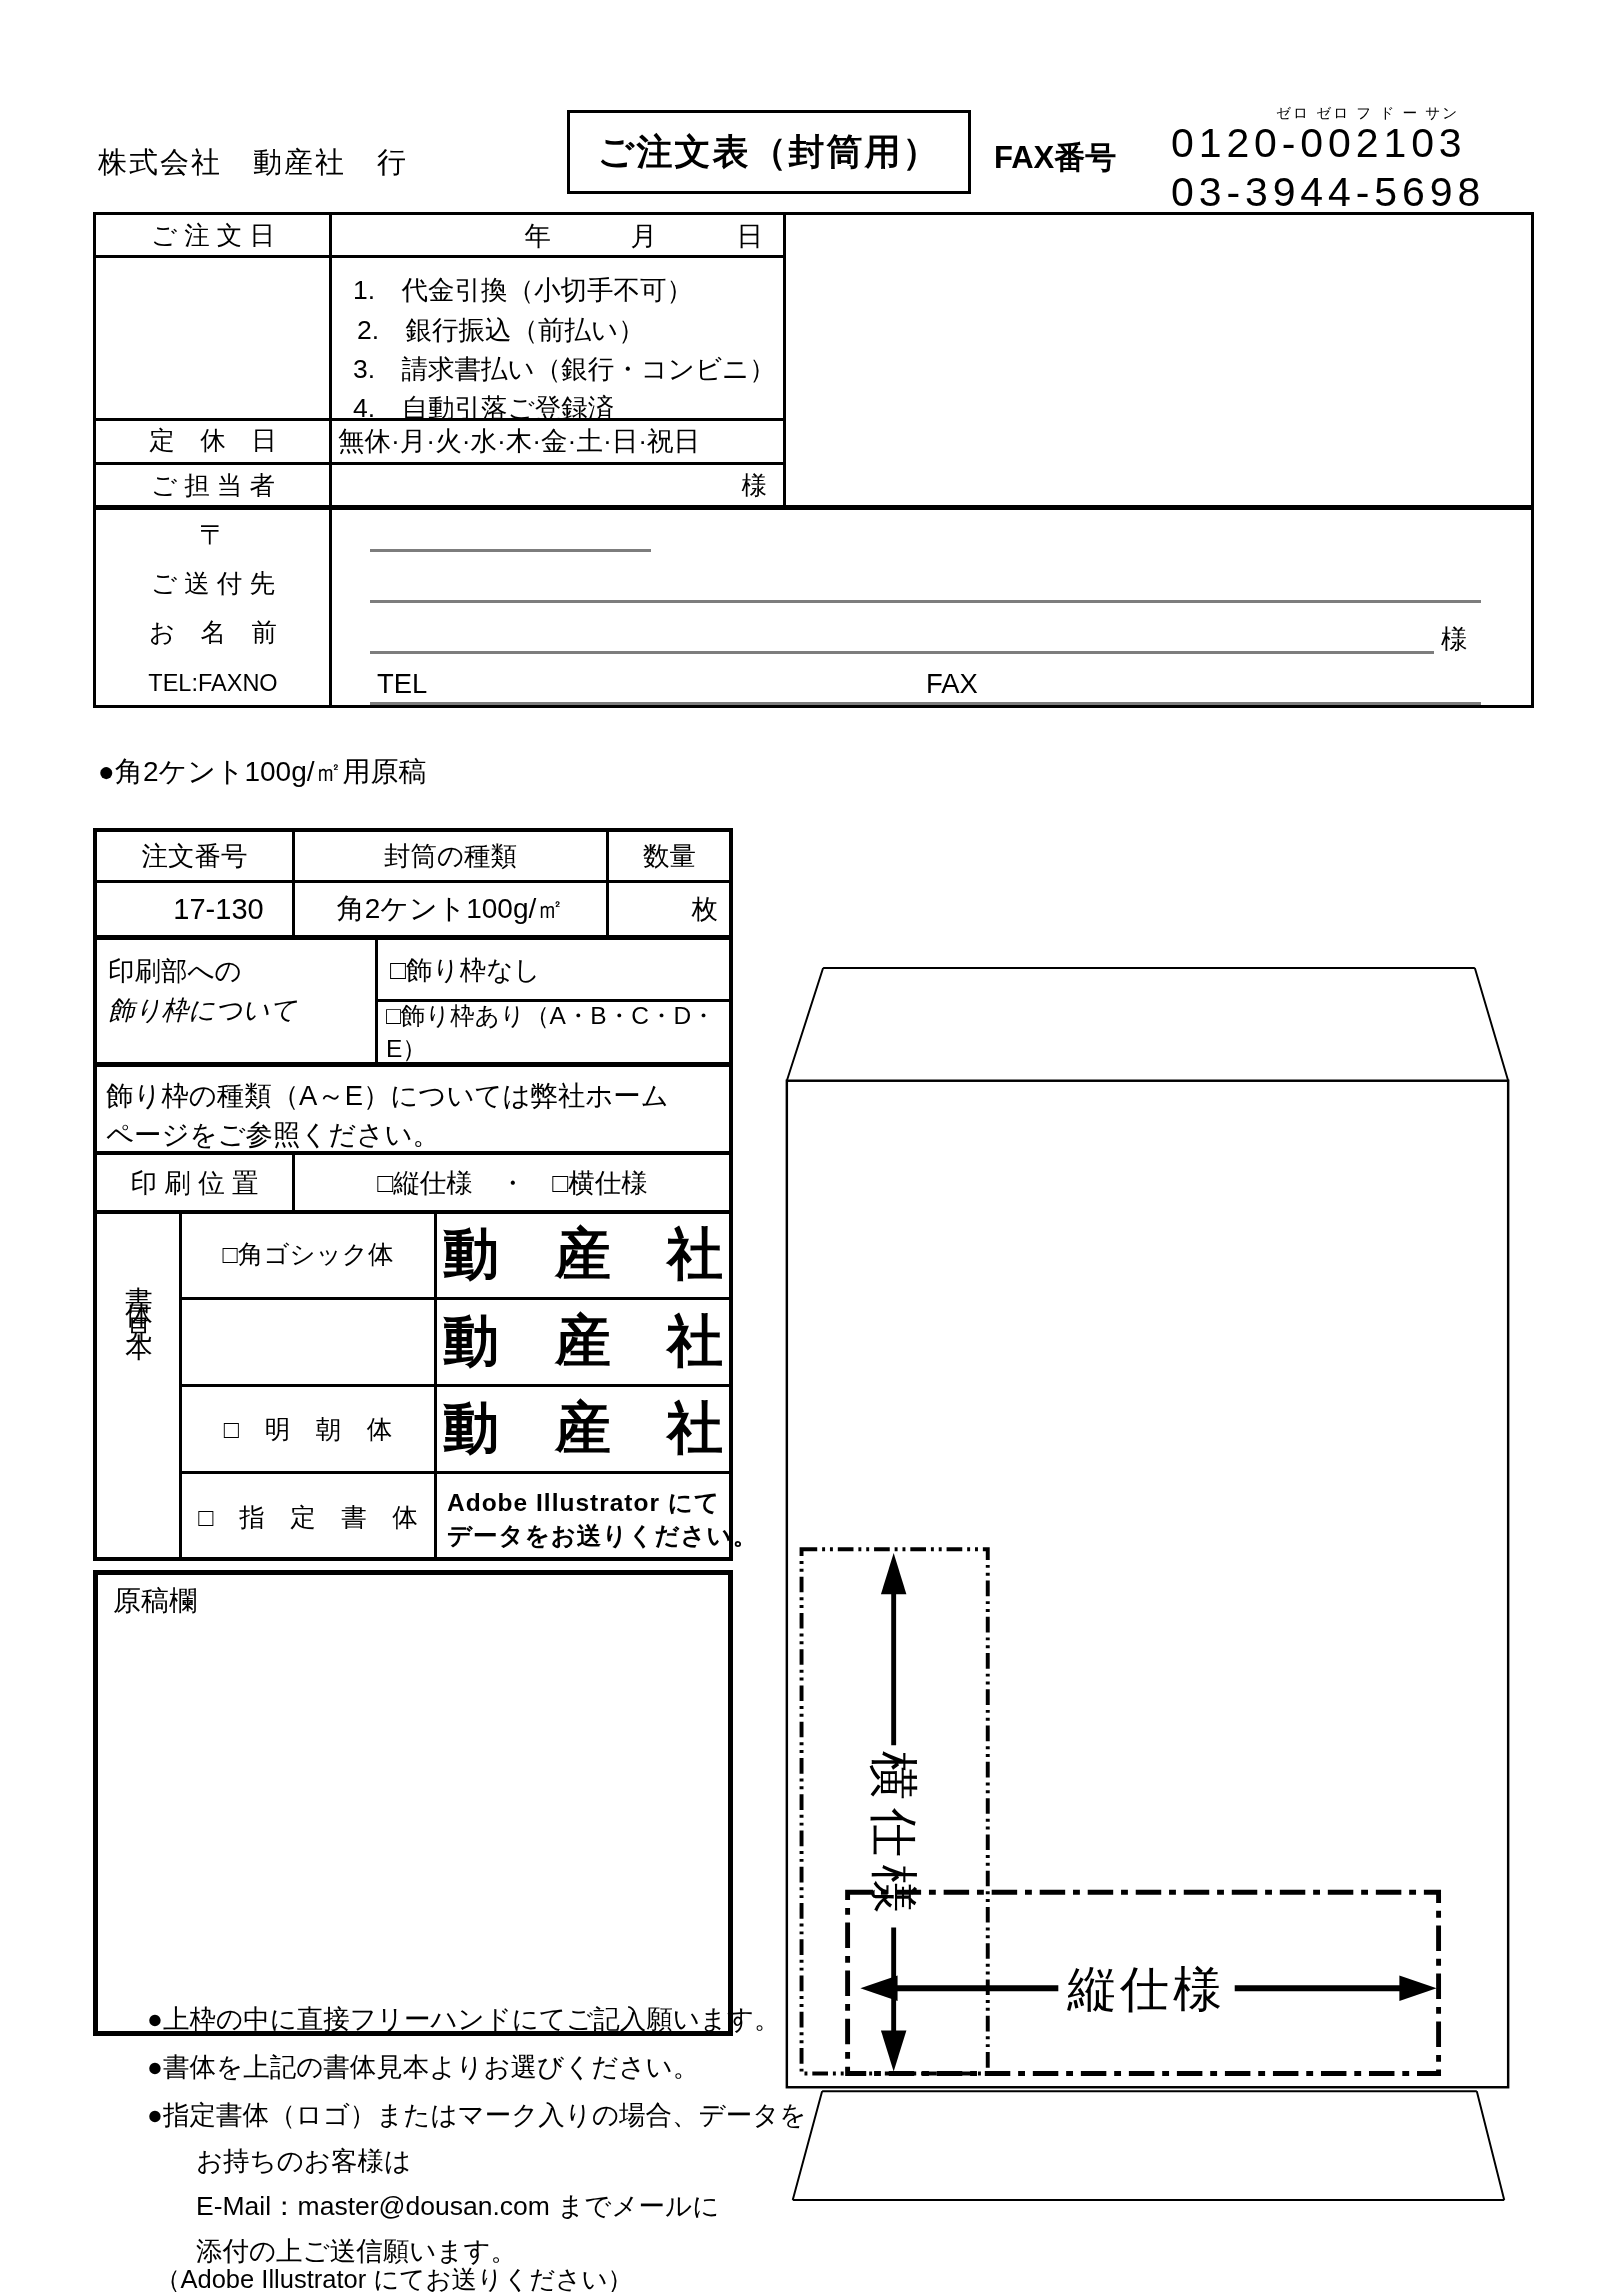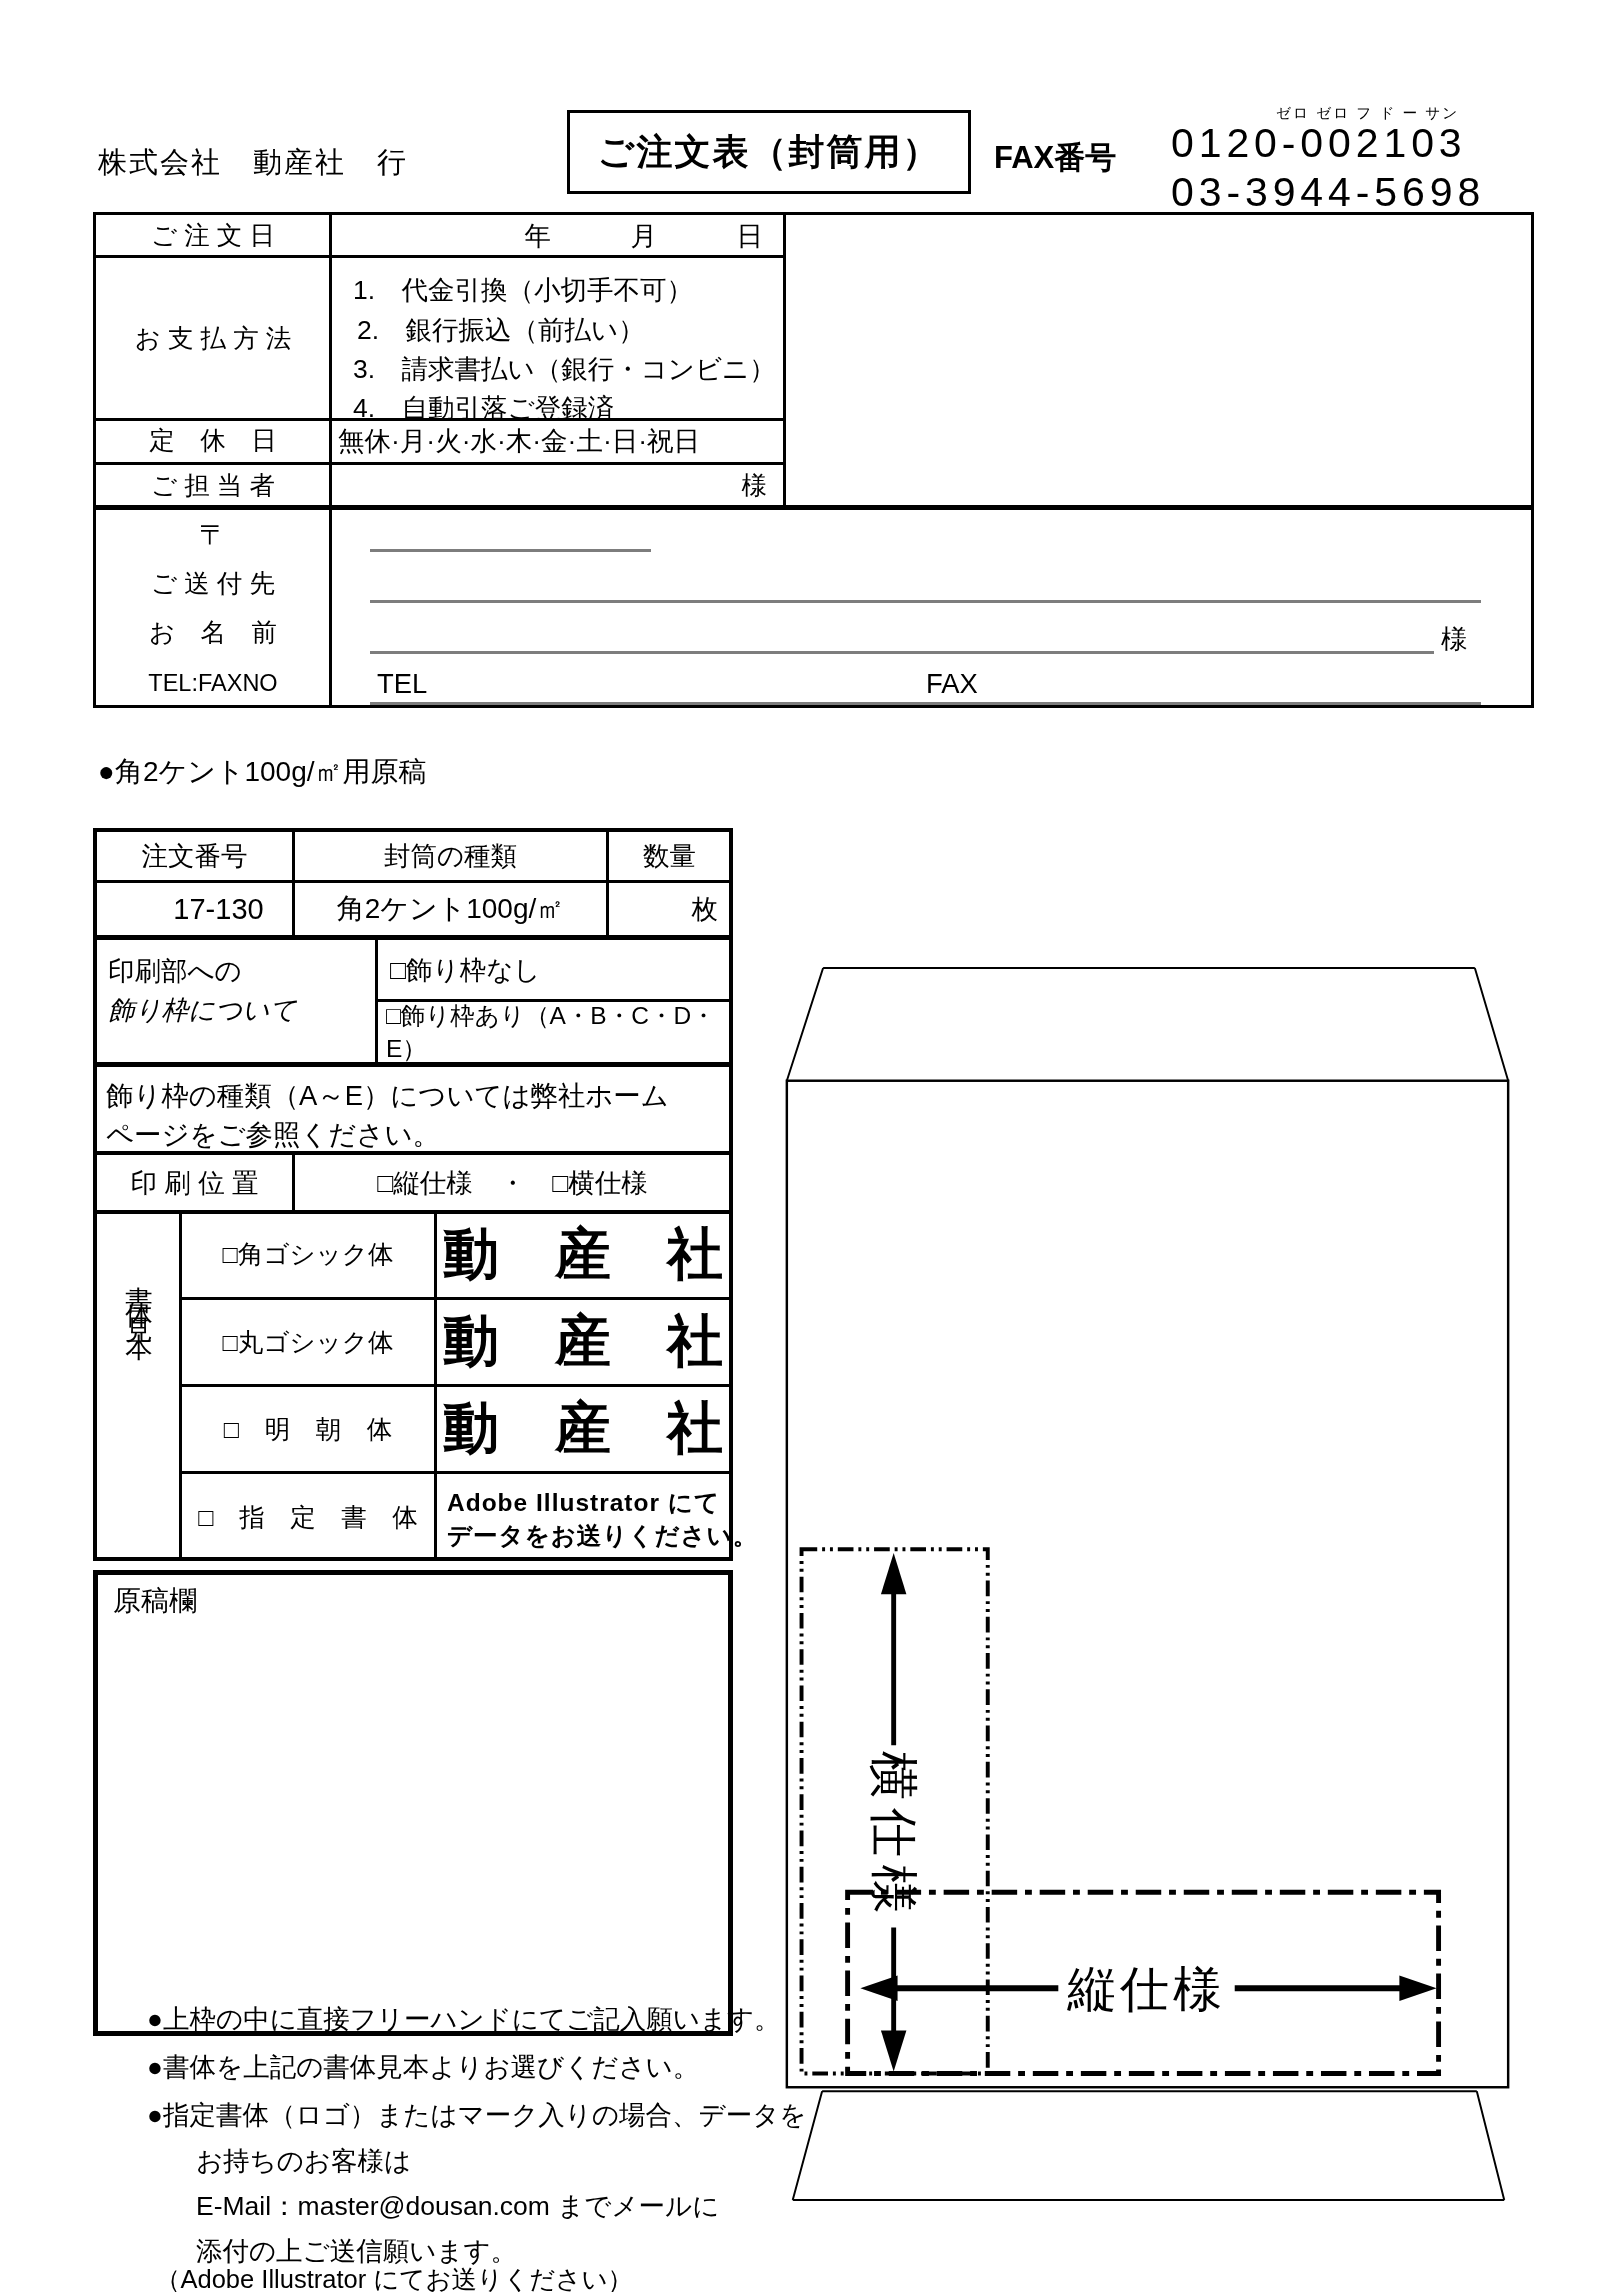--- a/index.html
+++ b/index.html
@@ -41,21 +41,20 @@
   <div class="vline" style="left:329px;top:212px;height:496px;"></div>
   <div class="vline" style="left:783px;top:212px;height:295px;"></div>
   <div class="hline" style="left:93px;top:255px;width:693px;"></div>
   <div class="hline" style="left:93px;top:418px;width:693px;"></div>
   <div class="hline" style="left:93px;top:462px;width:693px;"></div>
   <div class="hline" style="left:93px;top:505px;width:1441px;height:4.9px;"></div>
 
   <div class="cell c f26" style="left:97px;top:216px;width:232px;height:39px;">ご 注 文 日</div>
   <div class="cell r f27 pre" style="left:332px;top:216px;width:431px;height:39px;">年　　　月　　　日</div>
 
-  <div class="cell c f26" style="left:97px;top:258px;width:232px;height:160px;">お 支 払 方 法</div>
   <div class="abs f27 pre" style="left:353px;top:272px;">1.　代金引換（小切手不可）</div>
   <div class="abs f27 pre" style="left:357px;top:312px;text-align:center;">2.　銀行振込（前払い）</div>
   <div class="abs f27 pre" style="left:353px;top:351px;">3.　請求書払い（銀行・コンビニ）</div>
   <div class="abs f27 pre" style="left:353px;top:390px;">4.　自動引落ご登録済</div>
 
   <div class="cell c f26" style="left:97px;top:420px;width:232px;height:41px;">定　休　日</div>
   <div class="cell f27" style="left:338px;top:420px;width:443px;height:41px;text-align:center;">無休·月·火·水·木·金·土·日·祝日</div>
 
   <div class="cell c f26" style="left:97px;top:465px;width:232px;height:40px;">ご 担 当 者</div>
   <div class="cell r f26" style="left:332px;top:465px;width:435px;height:40px;">様</div>
@@ -109,21 +108,20 @@
   <div class="vline" style="left:434px;top:1213px;height:348px;"></div>
   <div class="hline" style="left:182px;top:1297px;width:551px;"></div>
   <div class="hline" style="left:182px;top:1384px;width:551px;"></div>
   <div class="hline" style="left:182px;top:1471px;width:551px;"></div>
 
   <div class="abs vert f28" style="left:121px;top:1264px;height:255px;">書体見本</div>
 
   <div class="cell c f26" style="left:182px;top:1213px;width:252px;height:83px;">□角ゴシック体</div>
   <div class="cell c sample" style="left:437px;top:1213px;width:292px;height:83px;">動　産　社</div>
 
-  <div class="cell c f26" style="left:182px;top:1300px;width:252px;height:84px;">□丸ゴシック体</div>
   <div class="cell c sample" style="left:437px;top:1300px;width:292px;height:84px;">動　産　社</div>
 
   <div class="cell c f26" style="left:182px;top:1387px;width:252px;height:84px;">□　明　朝　体</div>
   <div class="cell c sample mincho" style="left:437px;top:1387px;width:292px;height:84px;">動　産　社</div>
 
   <div class="cell c f26" style="left:182px;top:1474px;width:252px;height:87px;">□　指　定　書　体</div>
   <div class="abs" style="left:447px;top:1486px;font-size:24.5px;font-weight:600;letter-spacing:1px;">Adobe Illustrator にて</div>
   <div class="abs" style="left:447px;top:1519px;font-size:24.5px;font-weight:600;letter-spacing:1px;">データをお送りください。</div>
 
   <div class="box" style="left:93px;top:1570px;width:640px;height:466px;border-width:5.9px;"></div>

